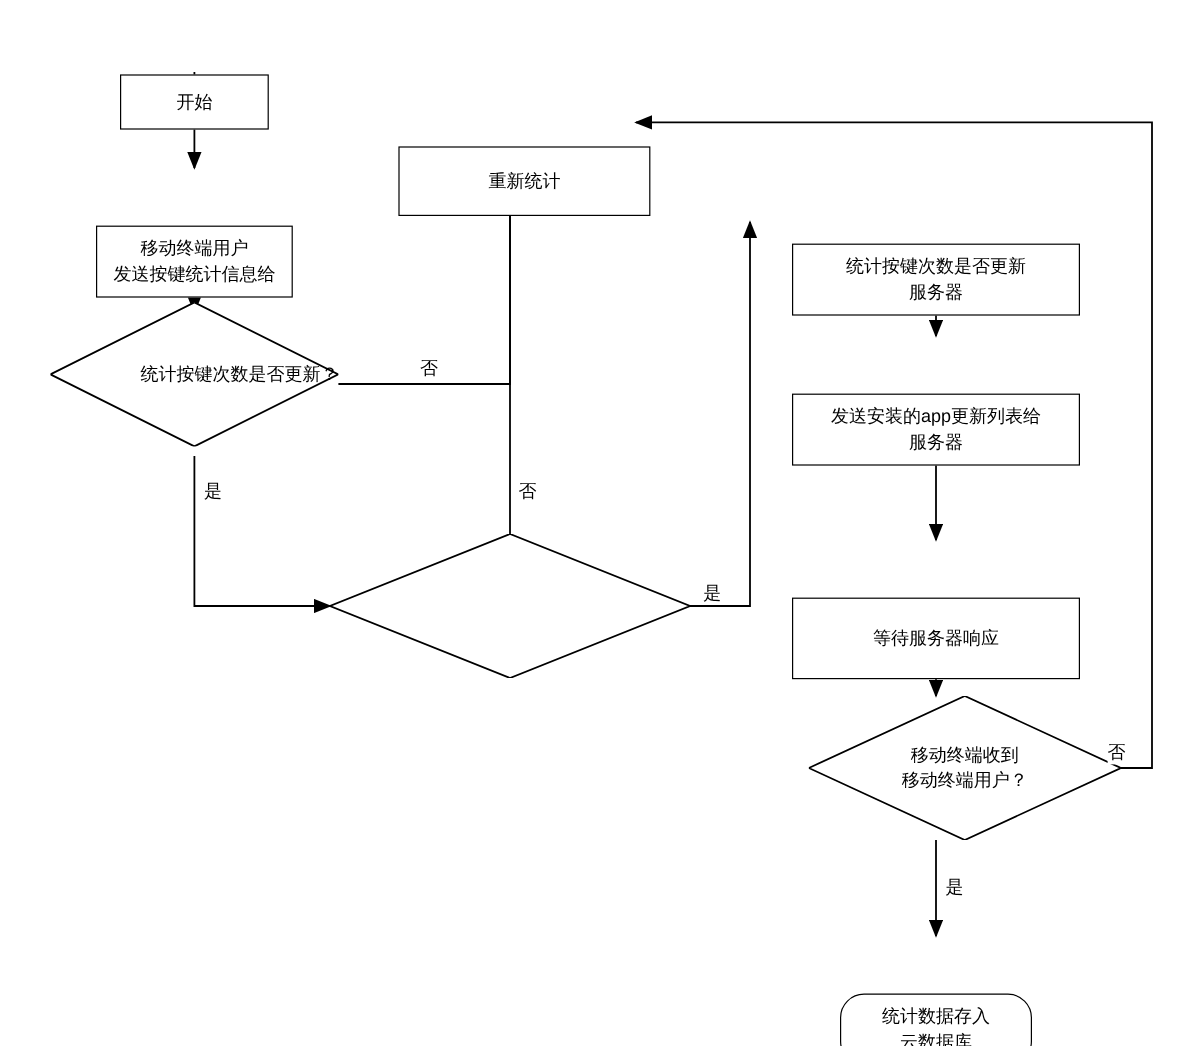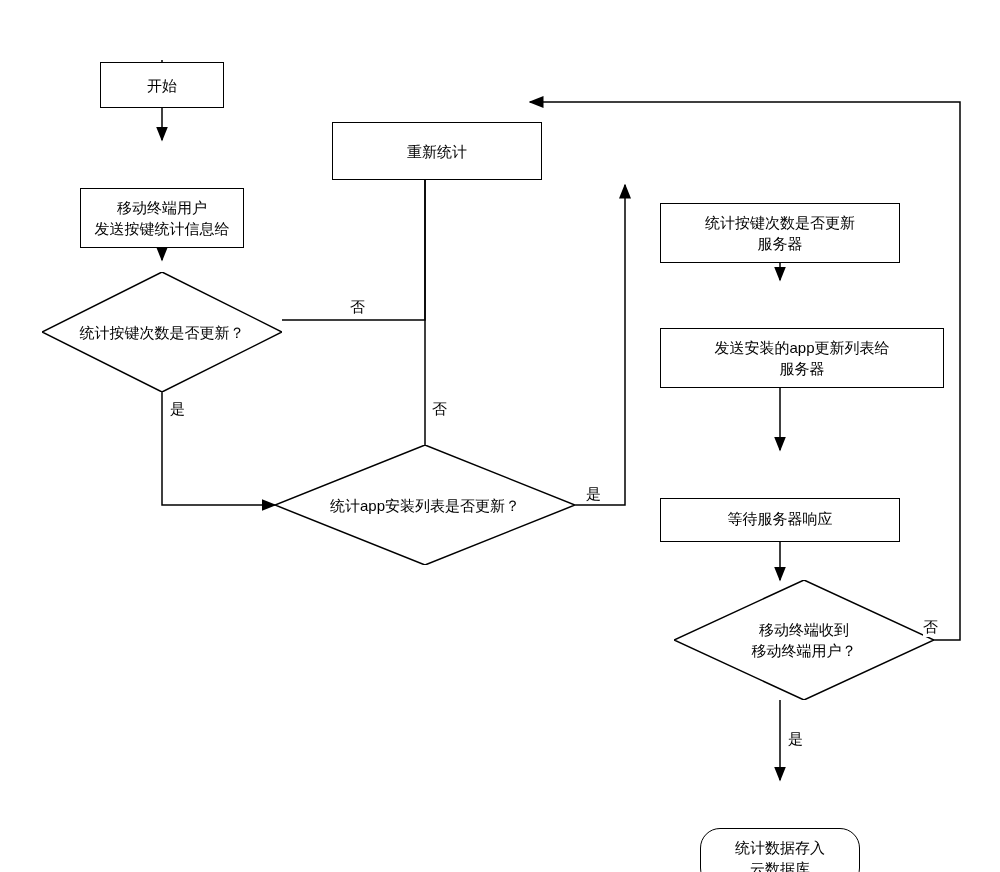--- a/index.html
+++ b/index.html
@@ -95,53 +95,52 @@
     <span>开始</span>
   </div>
 
   <div class="box" style="left:80px; top:140px; width:164px; height:60px;">
     <div>
       <div>移动终端用户</div>
       <div>发送按键统计信息给</div>
     </div>
   </div>
 
-  <div class="diamond" style="left:42px; top:272px; width:240px; height:120px;">
+  <div class="diamond" style="left:42px; top:252px; width:240px; height:120px;justify-content:flex-end;">
     <svg width="240" height="120">
         <polygon points="120,0 240,60 120,120 0,60" fill="#fff" stroke="#000" stroke-width="1.5"></polygon>
       </svg>
     <div class="dlabel">统计按键次数是否更新？</div>
   </div>
 
   <div class="box" style="left:332px; top:74px; width:210px; height:58px;">
     <span>重新统计</span>
   </div>
 
   <div class="diamond" style="left:275px; top:445px; width:300px; height:120px;">
     <svg width="300" height="120">
         <polygon points="150,0 300,60 150,120 0,60" fill="#fff" stroke="#000" stroke-width="1.5"></polygon>
       </svg>
-    <div class="dlabel">统计app安装列表是否更新？</div>
   </div>
 
   <div class="box" style="left:660px; top:155px; width:240px; height:60px;">
     <div>
       <div>统计按键次数是否更新</div>
       <div>服务器</div>
     </div>
   </div>
 
-  <div class="box" style="left:660px; top:280px; width:284px; height:60px;">
+  <div class="box" style="left:660px; top:280px; width:240px; height:60px;">
     <div>
       <div>发送安装的app更新列表给</div>
       <div>服务器</div>
     </div>
   </div>
 
-  <div class="box" style="left:660px; top:450px; width:240px; height:44px;font-family:Liberation Mono, monospace;">
+  <div class="box" style="left:660px; top:450px; width:240px; height:68px;">
     <span>等待服务器响应</span>
   </div>
 
   <div class="diamond" style="left:674px; top:580px; width:260px; height:120px;">
     <svg width="260" height="120">
         <polygon points="130,0 260,60 130,120 0,60" fill="#fff" stroke="#000" stroke-width="1.5"></polygon>
       </svg>
     <div class="dlabel">
       <div>移动终端收到</div>
       <div>移动终端用户？</div>

